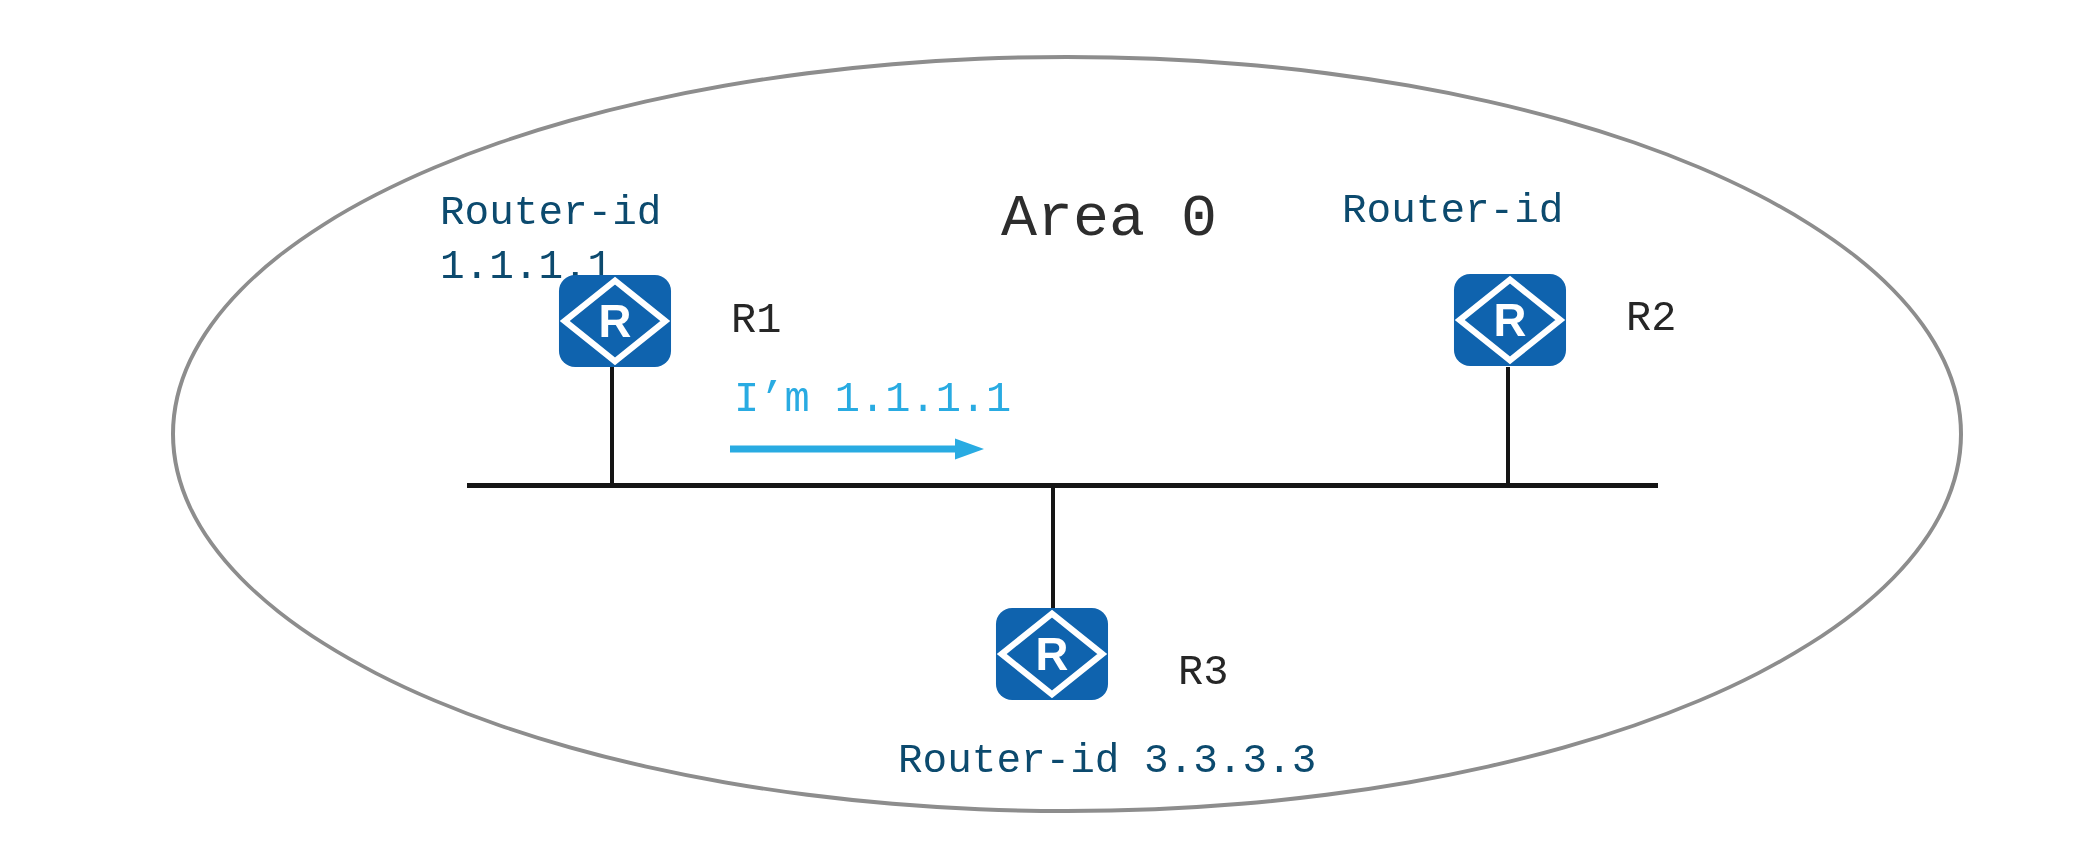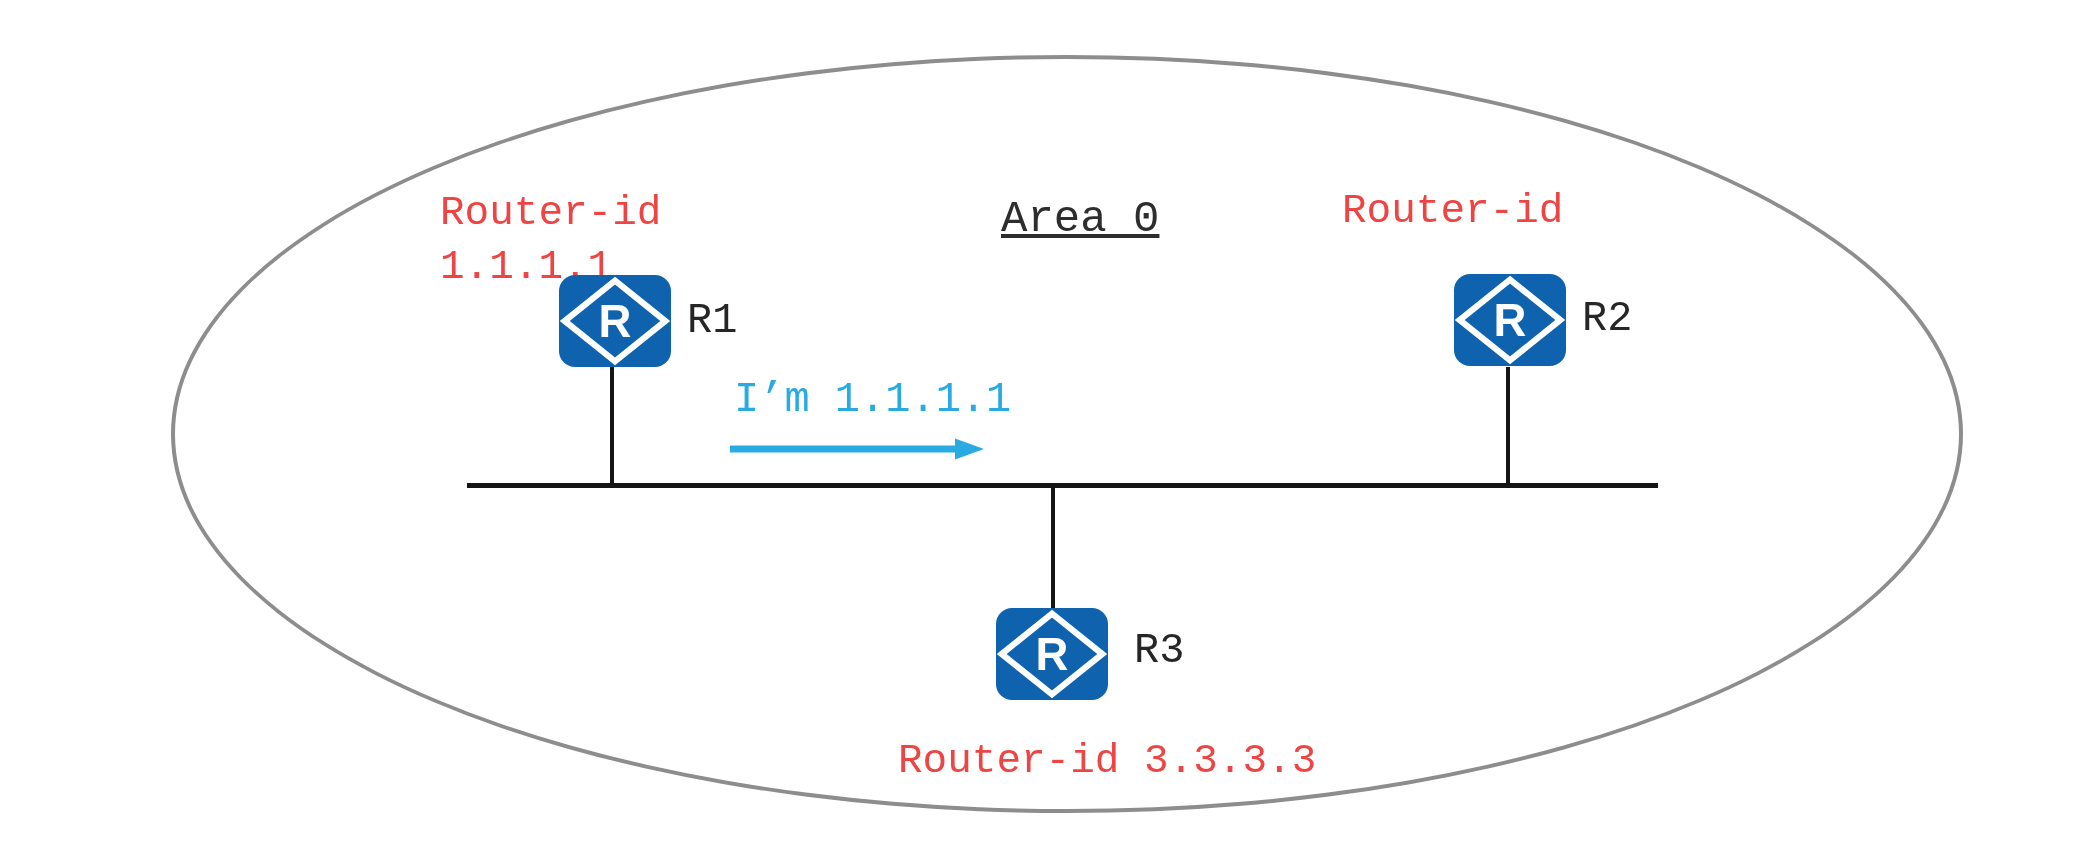--- a/index.html
+++ b/index.html
@@ -47,36 +47,36 @@
   .r3-icon { left: 995px;  top: 607px; }
   
   .txt {
     position: absolute;
     white-space: pre;
   }
   .router-name {
     font-size: 42px;
     line-height: 46px;
     color: #262626;
+    margin-left: 44px;
   }
   .r1-name { left: 687px;  top: 298px; }
   .r2-name { left: 1582px; top: 296px; font-family: Liberation Mono, monospace; }
-  .r3-name { left: 1134px; top: 628px; }
+  .r3-name { left: 1134px; top: 650px; }
   .area-label {
     left: 1001px;
     top: 196px;
-    font-size: 44px;
+    font-size: 60px;
     line-height: 46px;
     color: #2d2d2d;
-    text-decoration: underline;
   }
   .router-id {
     font-size: 41px;
     line-height: 54px;
-    color: #ef4444;
+    color: #0c4a6e;
     letter-spacing: 0px;
   }
   .r1-id { left: 440px;  top: 186px; }
   .r2-id { left: 1342px; top: 184px; }
   .r3-id { left: 898px;  top: 734px; }
   .announce-text {
     left: 734px;
     top: 376px;
     font-size: 42px;
     line-height: 48px;

